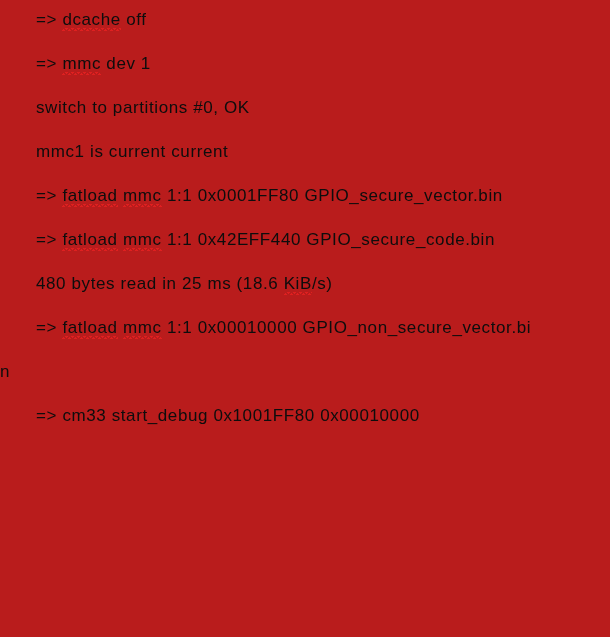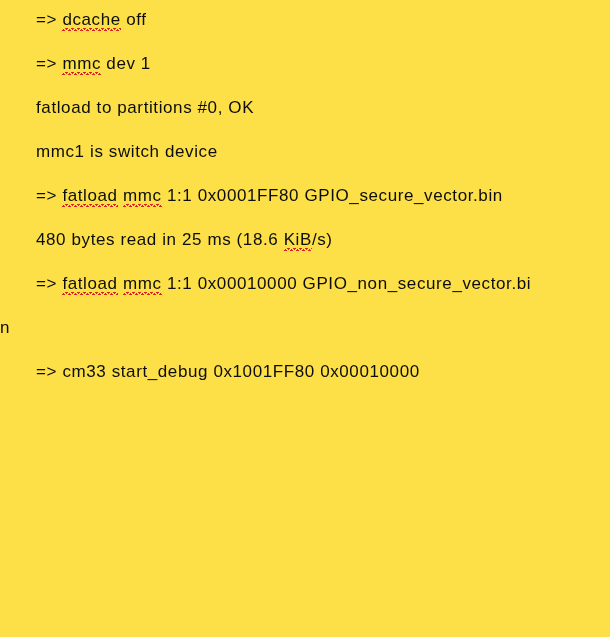--- a/index.html
+++ b/index.html
@@ -12,21 +12,21 @@
     background: #ccdcec;
     font-family: "Liberation Sans", sans-serif;
     overflow: hidden;
   }
   .console {
     position: relative;
     width: 610px;
     height: 637px;
     box-sizing: border-box;
     padding: 10px 0 0 0;
-    background: #fde047;
+    background: #b91c1c;
   }
   .line {
     font-size: 17px;
     line-height: 19px;
     color: #0d0d0d;
     white-space: pre-wrap;
     word-break: break-all;
     padding: 0 6px 0 36px;
     margin: 0 0 25px 0;
     letter-spacing: 0.6px;
@@ -55,27 +55,28 @@
 </style>
 </head>
 <body>
 
 <div class="console">
 
   <div class="line">=&gt; <span class="sp">dcache</span> off</div>
 
   <div class="line">=&gt; <span class="sp">mmc</span> dev 1</div>
 
-  <div class="line">fatload to partitions #0, OK</div>
+  <div class="line">switch to partitions #0, OK</div>
 
-  <div class="line">mmc1 is switch device</div>
+  <div class="line">mmc1 is current current</div>
 
   <div class="line">=&gt; <span class="sp">fatload</span> <span class="sp">mmc</span> 1:1 0x0001FF80 GPIO_secure_vector.bin</div>
 
 
+  <div class="line">=&gt; <span class="sp">fatload</span> <span class="sp">mmc</span> 1:1 0x42EFF440 GPIO_secure_code.bin</div>
 
   <div class="line">480 bytes read in 25 ms (18.6 <span class="sp">KiB</span>/s)</div>
 
   <div class="line">=&gt; <span class="sp">fatload</span> <span class="sp">mmc</span> 1:1 0x00010000 GPIO_non_secure_vector.bi</div>
   <div class="line hang">n</div>
 
 
 
 
   <div class="line">=&gt; cm33 start_debug 0x1001FF80 0x00010000</div>

